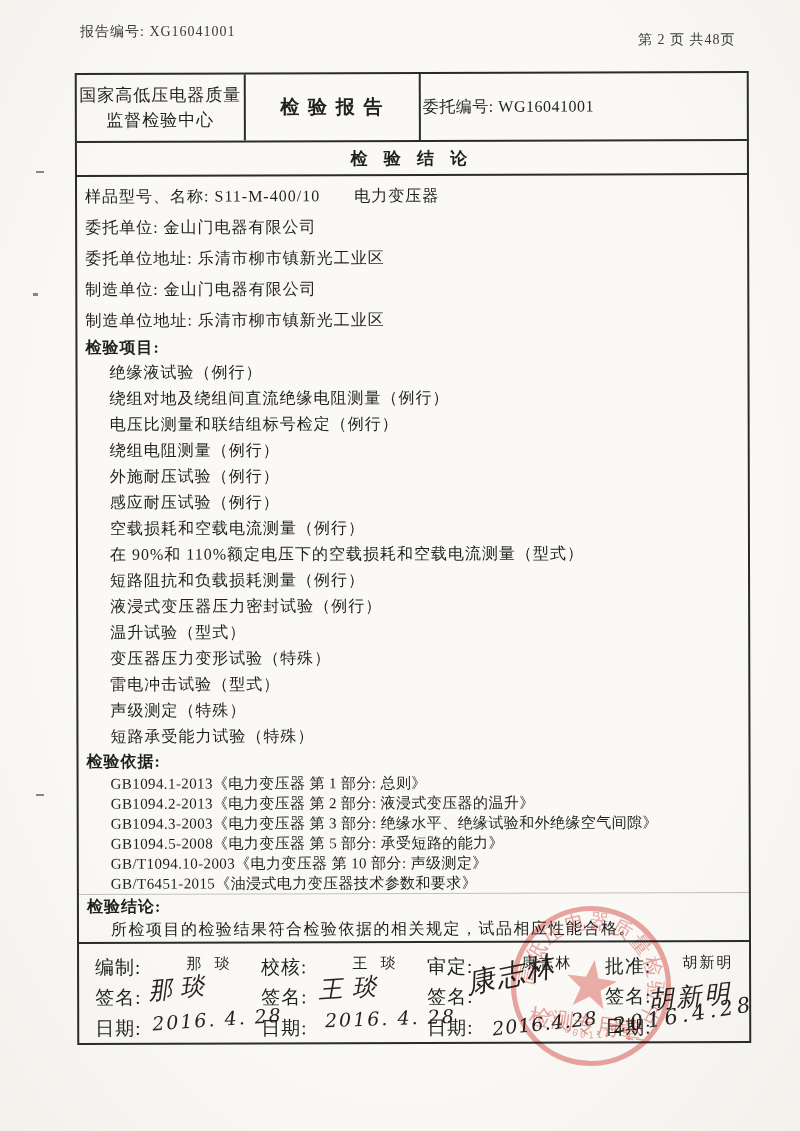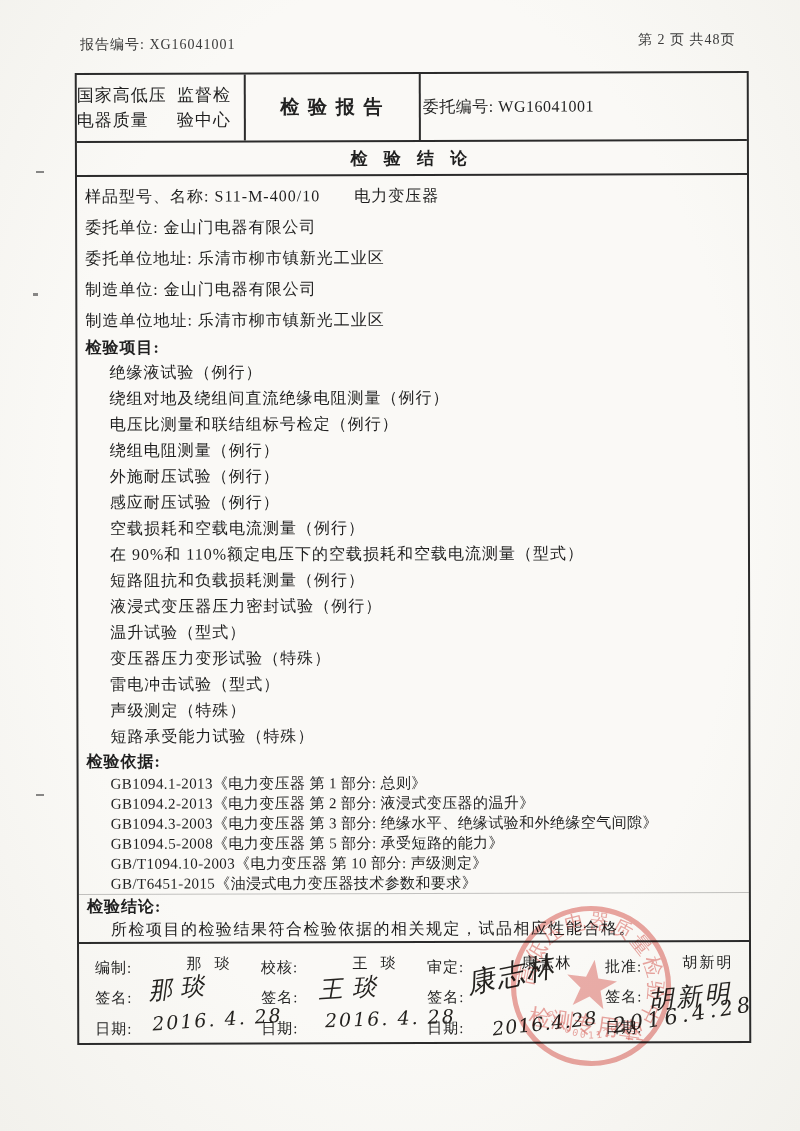--- a/index.html
+++ b/index.html
@@ -5,35 +5,35 @@
   html,body{margin:0;padding:0;}
   body{
     width:800px;height:1131px;position:relative;
     background:#f7f6f2;
     font-family:"Liberation Serif","DejaVu Serif",serif;
     color:#1f1f1f;overflow:hidden;
   }
   .page{position:absolute;inset:0;background:
     radial-gradient(ellipse at 50% 45%, #faf9f6 60%, #f2f1ec 100%);}
   
-  .meta-left{position:absolute;left:80px;top:36px;font-size:14px;color:#3a3a3a;letter-spacing:1px;}
+  .meta-left{position:absolute;left:80px;top:23px;font-size:14px;color:#3a3a3a;letter-spacing:1px;}
   .meta-right{position:absolute;left:638px;top:31px;font-size:14px;color:#3a3a3a;letter-spacing:1px;}
   
   .tick{position:absolute;background:#4a4a4a;opacity:.65;}
   .tick1{left:36px;top:171px;width:8px;height:2px;}
   .tick2{left:33px;top:293px;width:5px;height:3px;}
   .tick3{left:36px;top:794px;width:8px;height:2px;}
   
   .doc{
     position:absolute;left:76px;top:72px;width:670px;height:968px;
     border:2px solid #2b2b2b;background:transparent;
     transform:rotate(-0.15deg);
   }
   .hdr{display:flex;height:66px;border-bottom:2px solid #2b2b2b;}
-  .hdr-org{width:167px;border-right:2px solid #2b2b2b;display:flex;flex-direction:row;
+  .hdr-org{width:167px;border-right:2px solid #2b2b2b;display:flex;flex-direction:column;
     align-items:center;justify-content:center;font-size:17px;line-height:1.5;letter-spacing:1px;}
   .hdr-title{width:173px;border-right:2px solid #2b2b2b;display:flex;align-items:center;
     justify-content:center;font-size:19px;letter-spacing:2px;font-weight:700;color:#222;}
   .hdr-no{flex:1;display:flex;align-items:center;padding-left:2px;font-size:16px;letter-spacing:.5px;}
   .sec-title{height:32px;border-bottom:2px solid #2b2b2b;display:flex;align-items:center;
     justify-content:center;font-size:17px;letter-spacing:6px;font-weight:600;}
   
   .content{padding:4px 8px 0 8px;}
   .field{height:31px;line-height:31px;font-size:16px;letter-spacing:1px;}
   .blk-heading{height:24px;line-height:24px;font-size:16px;font-weight:600;letter-spacing:1px;}
@@ -42,21 +42,21 @@
   .basis{height:20px;line-height:20px;font-size:15px;padding-left:24px;letter-spacing:.4px;}
   .concl-heading{height:23px;line-height:23px;font-size:16px;font-weight:600;letter-spacing:1px;
     border-top:1px solid rgba(50,50,50,.28);margin:0 -8px;padding-left:8px;}
   .concl-text{height:24px;line-height:24px;font-size:16px;padding-left:24px;letter-spacing:1.5px;}
   
   .sig{border-top:2px solid #2b2b2b;height:100px;padding-left:16px;padding-top:6px;box-sizing:border-box;}
   .sig-row{display:flex;align-items:center;}
   .sig-row.r1{height:28px;}
   .sig-row.r2{height:32px;}
   .sig-row.r3{height:30px;}
-  .sig-label{width:62px;font-size:15px;letter-spacing:1px;margin-top:8px;}
+  .sig-label{width:62px;font-size:19px;letter-spacing:1px;margin-top:8px;}
   .sig-val{width:104px;font-size:15px;text-align:center;letter-spacing:2px;font-family:Liberation Mono, monospace;}
   .sig-val.v3{width:116px;}
   .sig-val.v4{flex:1;text-align:center;}
   
   .hand{position:absolute;font-style:italic;color:#24221f;white-space:nowrap;
     font-family:"DejaVu Serif","Liberation Serif",serif;}
   .hw-sig1{left:148px;top:972px;font-size:24px;transform:rotate(-6deg);letter-spacing:8px;}
   .hw-sig2{left:318px;top:972px;font-size:24px;transform:rotate(-4deg);letter-spacing:10px;}
   .hw-sig3{left:466px;top:956px;font-size:28px;transform:rotate(-12deg);letter-spacing:2px;}
   .hw-sig4{left:648px;top:980px;font-size:25px;transform:rotate(-5deg);letter-spacing:3px;}

